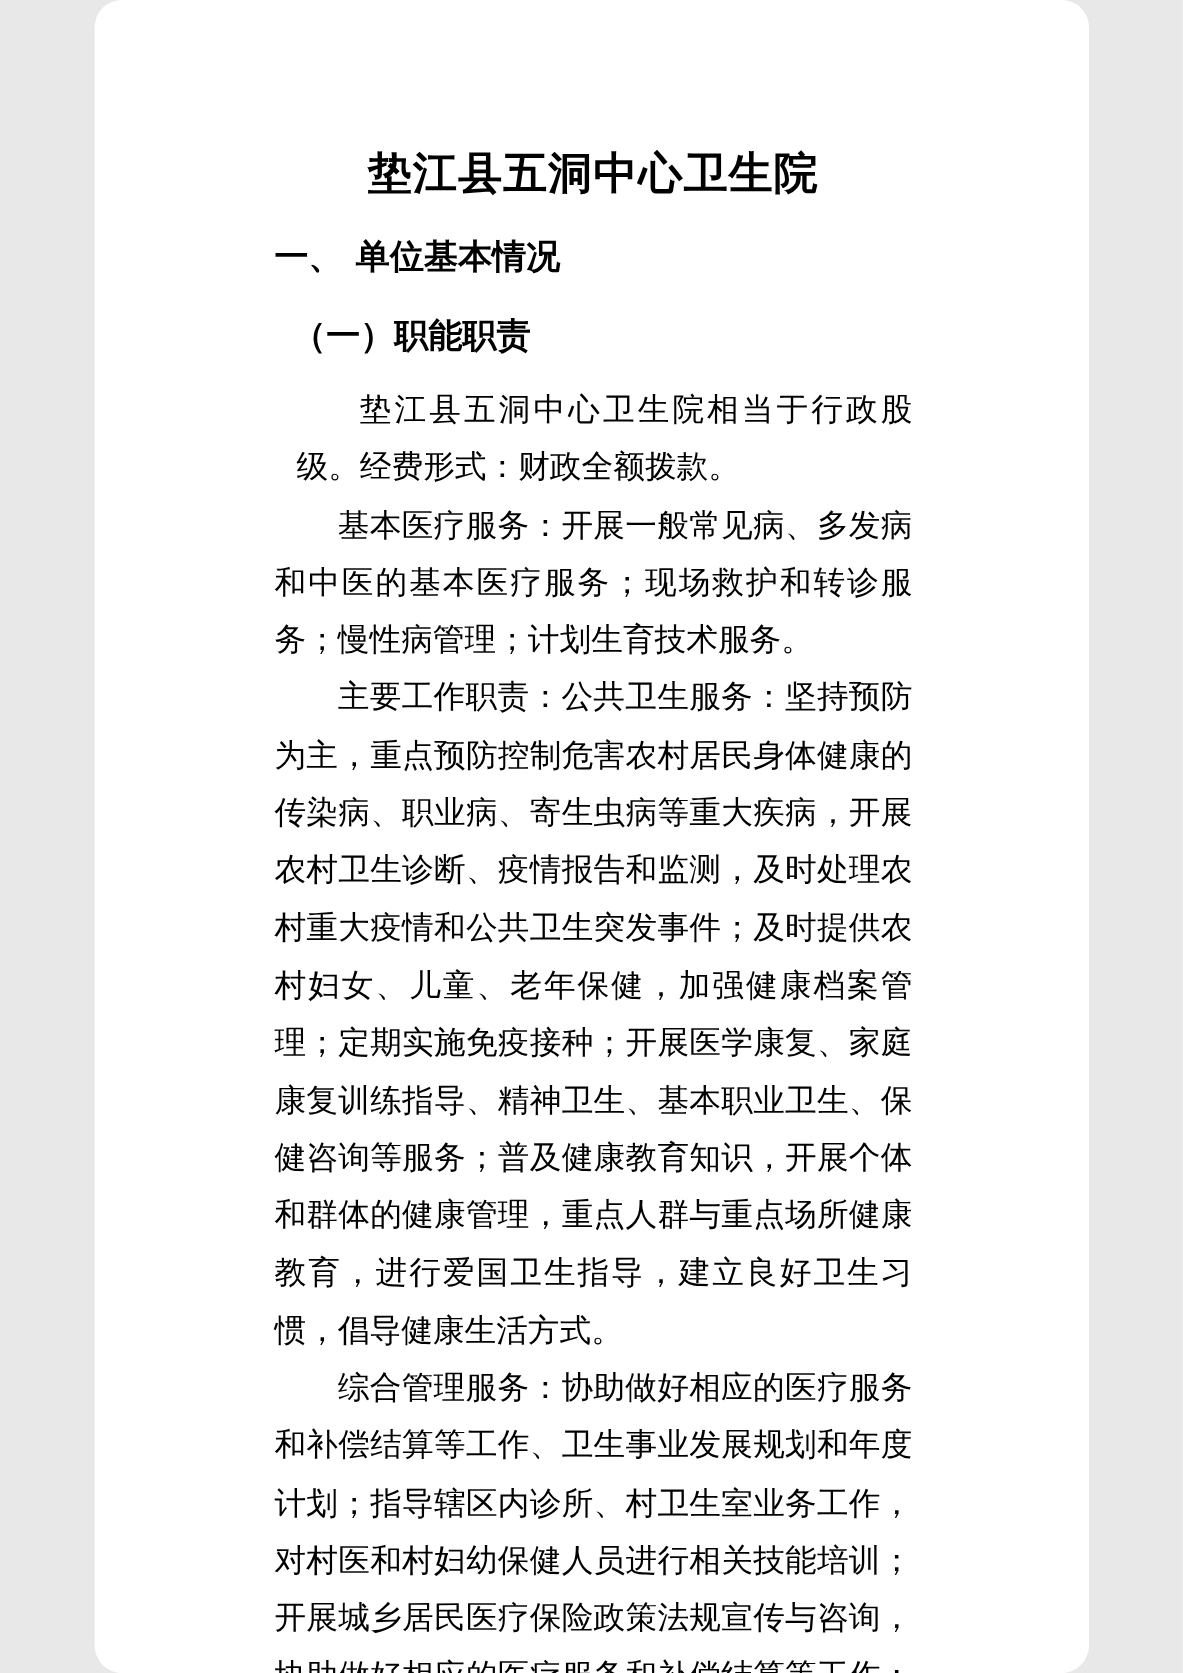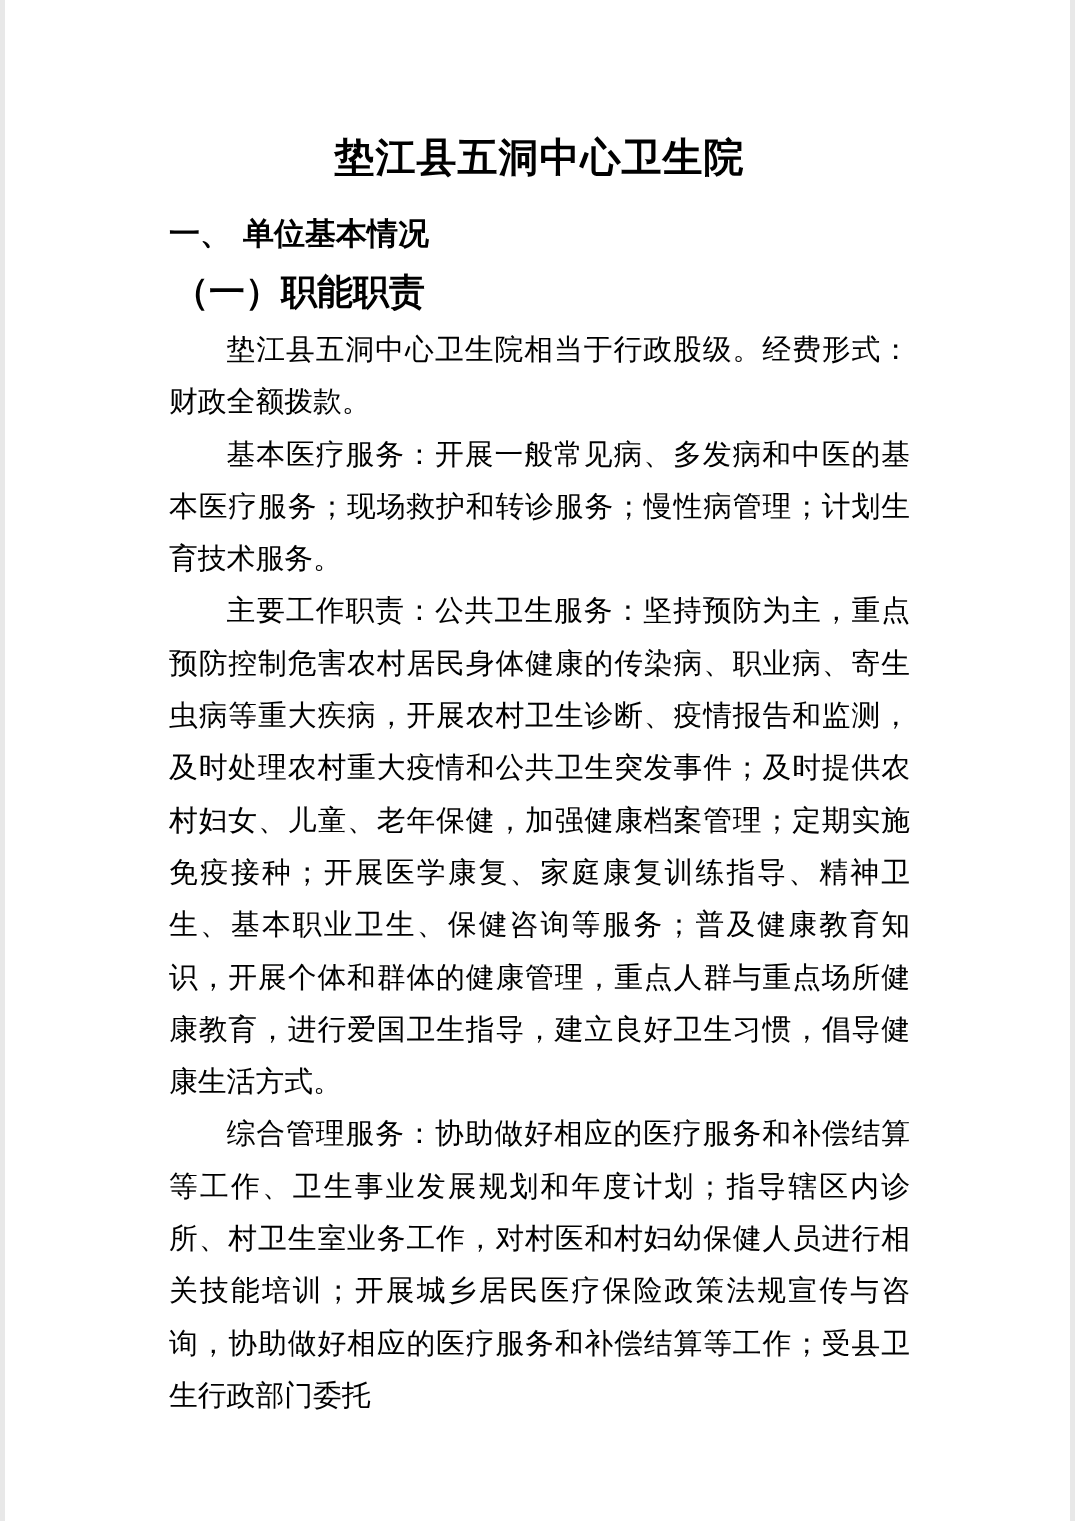--- a/index.html
+++ b/index.html
@@ -3,28 +3,29 @@
 <meta charset="utf-8">
 <style>
   html, body {
     margin: 0;
     padding: 0;
     background: #e8e8e8;
   }
   .page {
     position: relative;
     box-sizing: border-box;
-    width: 1065px;
+    width: 904px;
     height: 1521px;
     margin: 0 auto;
     background: #ffffff;
     padding: 118px 160px 0 164px;
     color: #000000;
     font-family: "Liberation Serif", "DejaVu Serif", serif;
     overflow: hidden;
+    border-radius: 25px;
   }
   .doc-title {
     margin: 0;
     font-size: 40px;
     line-height: 79px;
     font-weight: 700;
     text-align: center;
     letter-spacing: 1px;
     white-space: nowrap;
   }
@@ -38,37 +39,38 @@
   .section-number {
     font-family: "Liberation Serif", "DejaVu Serif", serif;
     font-weight: 600;
     margin-right: 12px;
   }
   .section-label {
     font-family: Liberation Mono, monospace;
     font-weight: 900;
   }
   .subsection-heading {
-    margin: 4px;
-    font-size: 36px;
+    margin: 16px;
+    font-size: 31px;
     line-height: 52px;
     font-weight: 700;
     white-space: nowrap;
   }
   .body-text p {
     margin: 0;
     font-size: 28.8px;
     line-height: 52.3px;
     text-align: justify;
     text-justify: inter-character;
     text-indent: 2em;
     font-weight: 400;
   }
   .body-text p:first-child {
     margin-top: 5px;
+    margin-left: 20px;
   }
 </style>
 </head>
 <body>
 
 <div class="page">
 
   <h1 class="doc-title">垫江县五洞中心卫生院</h1>
 
 

